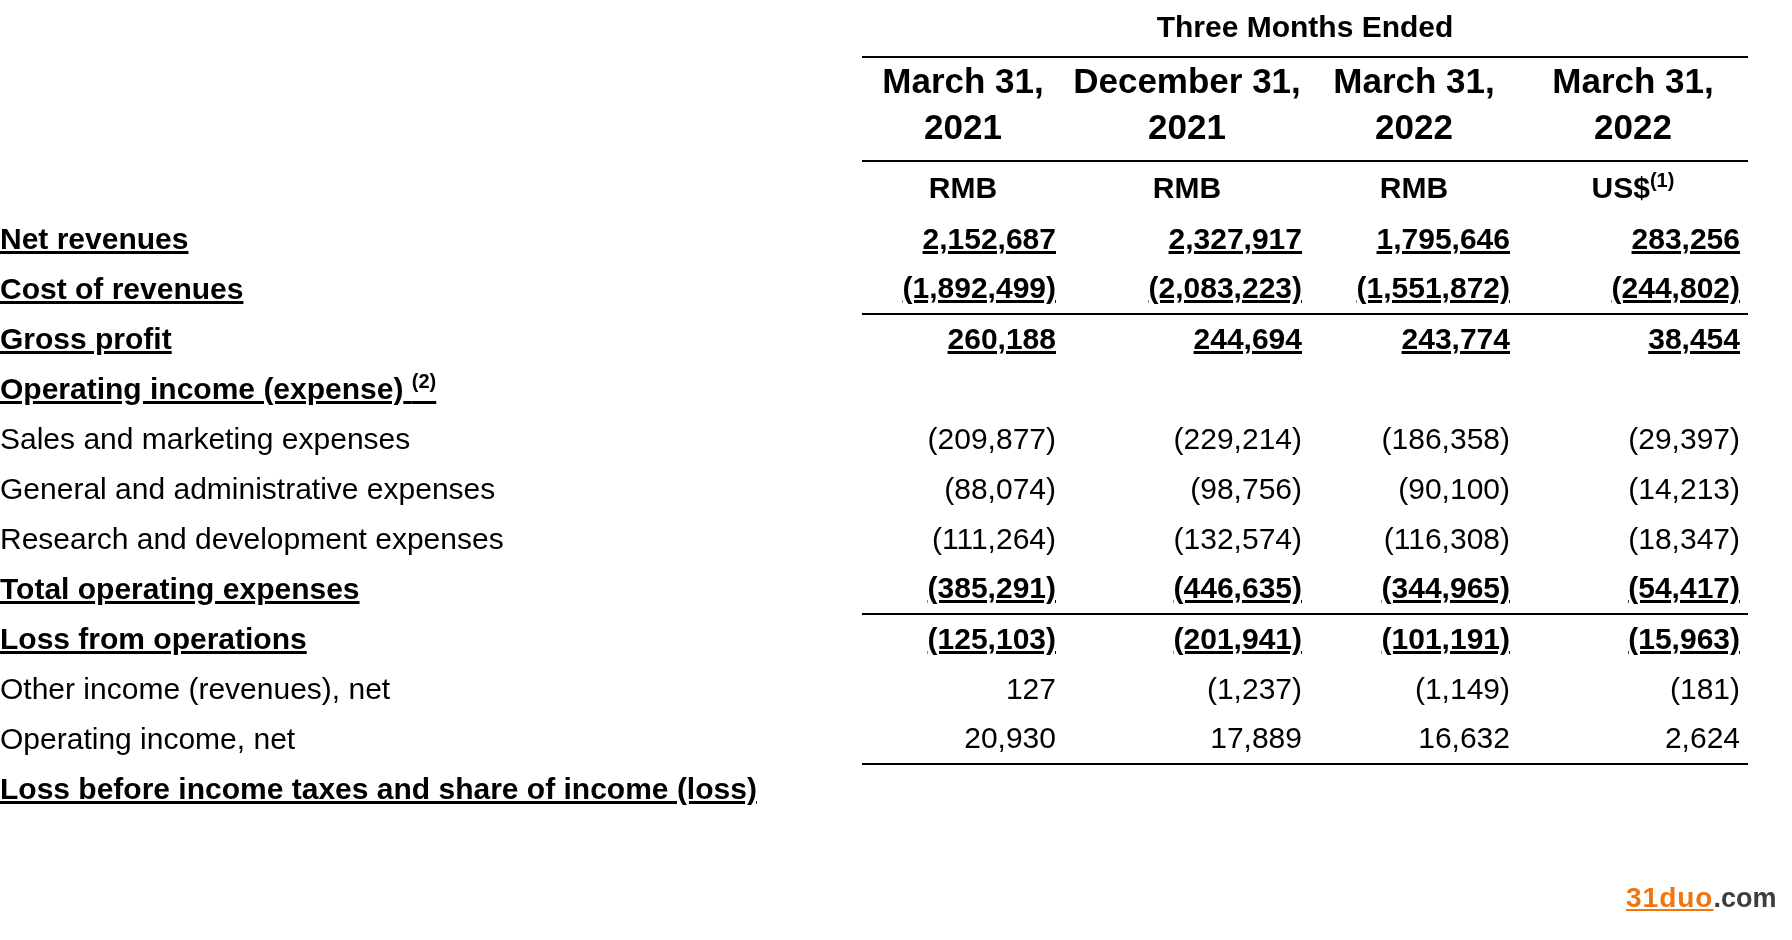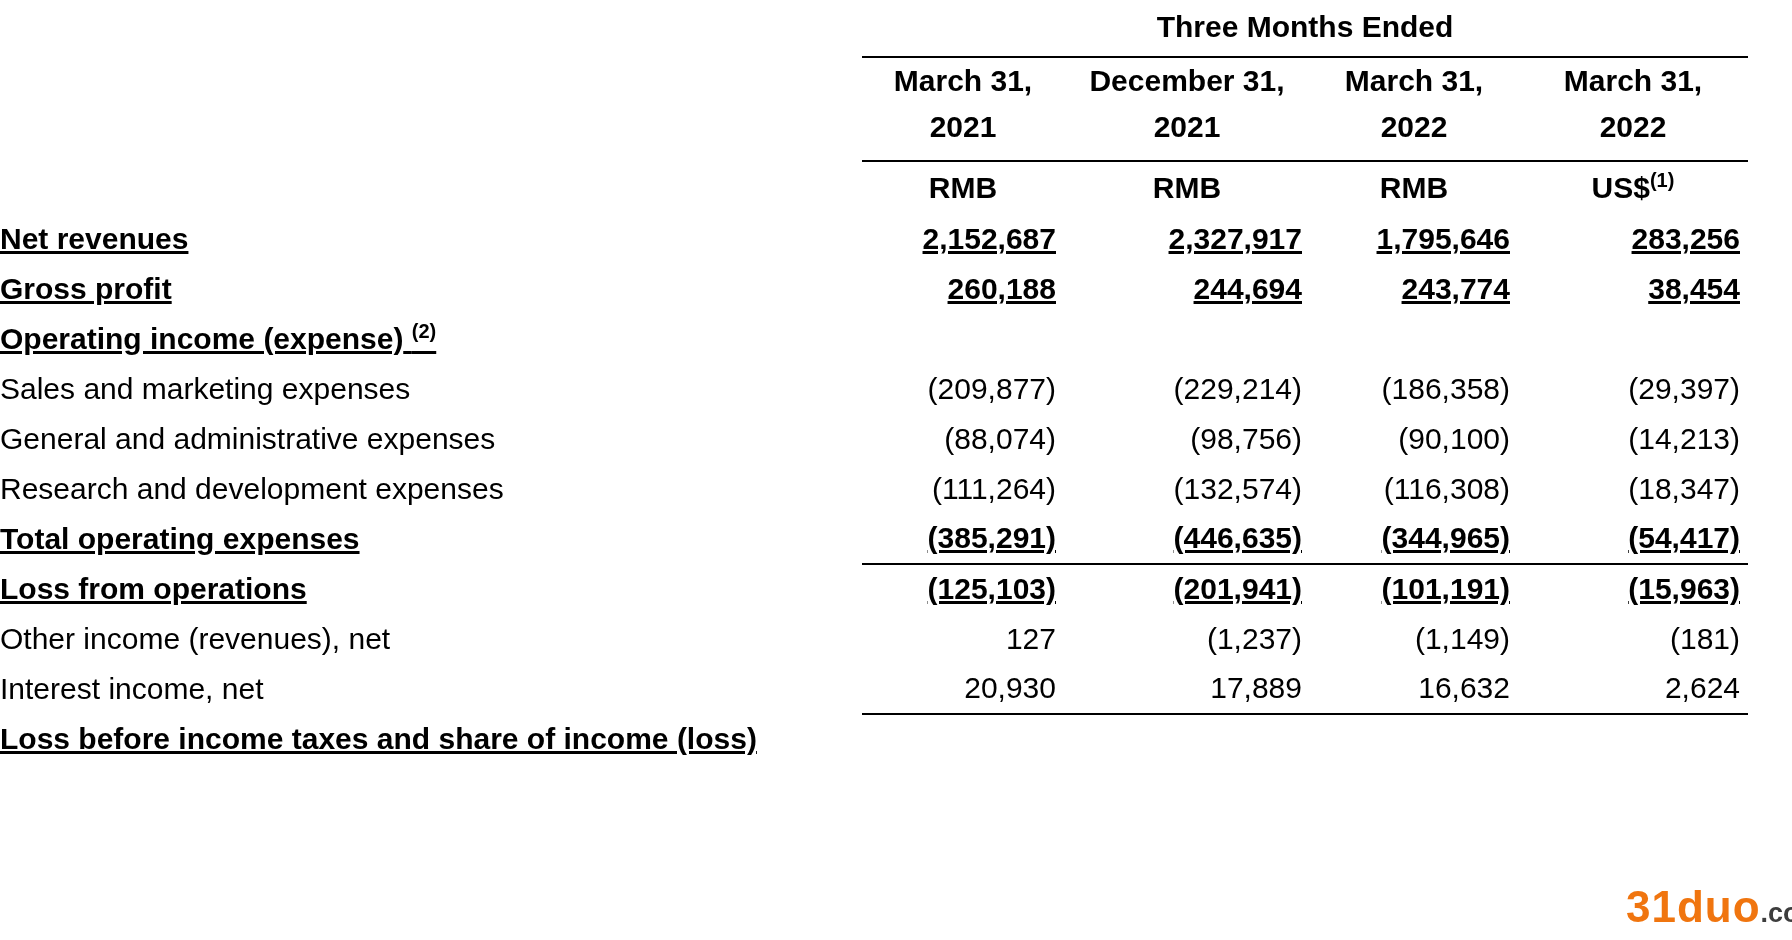--- a/index.html
+++ b/index.html
@@ -36,21 +36,21 @@
 
   .group-title {
     font-weight: bold;
     font-size: 30px;
     text-align: center;
     padding-bottom: 12px;
     border-bottom: 2px solid #000;
   }
   .date-h {
     font-weight: bold;
-    font-size: 30px;
+    font-size: 35px;
     text-align: center;
     border-bottom: 2px solid #000;
     padding-bottom: 10px;
   }
   .date-h div { line-height: 46px; }
   .cur {
     font-weight: bold;
     font-size: 30px;
     text-align: center;
     height: 52px;
@@ -80,22 +80,23 @@
   }
   .watermark {
     position: absolute;
     left: 1626px;
     top: 872px;
     white-space: nowrap;
     z-index: 5;
   }
   .wm-brand {
     font-weight: bold;
-    font-size: 44px;
+    font-size: 28px;
     letter-spacing: 1px;
+    text-decoration: underline;
   }
   .wm-suffix {
     font-weight: bold;
     font-size: 27px;
   }
 </style>
 </head>
 <body>
 
 <div class="page">
@@ -144,20 +145,27 @@
     </tr>
 
     <tr class="data-row b">
       <td class="lbl">Net revenues</td>
       <td class="num">2,152,687</td>
       <td class="num">2,327,917</td>
       <td class="num">1,795,646</td>
       <td class="num">283,256</td>
     </tr>
 
+    <tr class="data-row b">
+      <td class="lbl">Cost of revenues</td>
+      <td class="num rule">(1,892,499)</td>
+      <td class="num rule">(2,083,223)</td>
+      <td class="num rule">(1,551,872)</td>
+      <td class="num rule">(244,802)</td>
+    </tr>
 
     <tr class="data-row b">
       <td class="lbl">Gross profit</td>
       <td class="num">260,188</td>
       <td class="num">244,694</td>
       <td class="num">243,774</td>
       <td class="num">38,454</td>
     </tr>
 
     <tr class="data-row b">
@@ -211,21 +219,21 @@
 
     <tr class="data-row">
       <td class="lbl">Other income (revenues), net</td>
       <td class="num">127</td>
       <td class="num">(1,237)</td>
       <td class="num">(1,149)</td>
       <td class="num">(181)</td>
     </tr>
 
     <tr class="data-row">
-      <td class="lbl">Interest income, net</td>
+      <td class="lbl">Operating income, net</td>
       <td class="num rule">20,930</td>
       <td class="num rule">17,889</td>
       <td class="num rule">16,632</td>
       <td class="num rule">2,624</td>
     </tr>
 
     <tr class="data-row b">
       <td class="lbl" colspan="5">Loss before income taxes and share of income (loss)</td>
     </tr>
 

